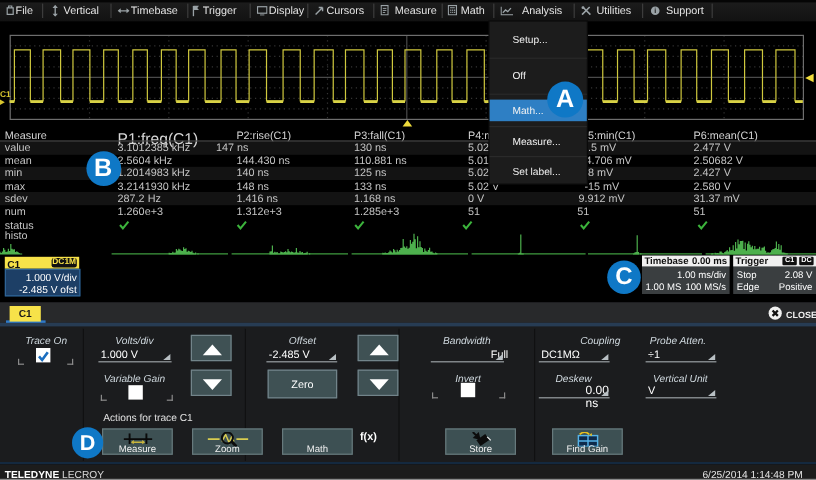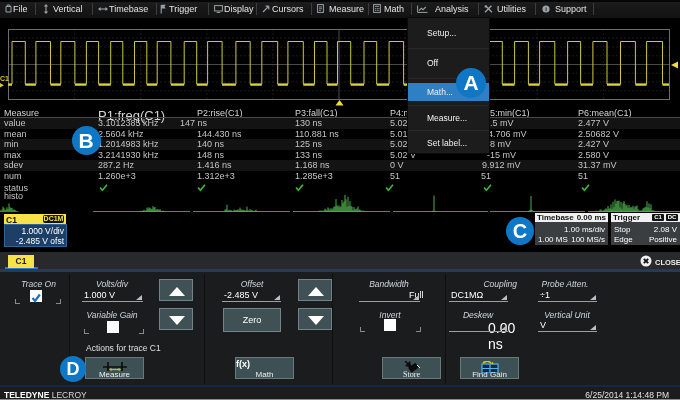--- a/index.html
+++ b/index.html
@@ -235,21 +235,21 @@
       <div style="position:absolute;left:2px;top:0;font-size:9px;color:#fff;">DC1MΩ</div>
       <div style="position:absolute;left:0;bottom:0;width:59px;height:1px;background:#9aa0a4;"></div>
       <div style="position:absolute;right:1px;bottom:2px;width:0;height:0;border-left:6px solid transparent;border-bottom:5px solid #b9c0c4;"></div>
     </div>
     <div style="position:absolute;left:538px;top:38px;width:59px;height:12px;">
       <div style="position:absolute;left:2px;top:0;font-size:9px;color:#fff;">÷1</div>
       <div style="position:absolute;left:0;bottom:0;width:59px;height:1px;background:#9aa0a4;"></div>
       <div style="position:absolute;right:1px;bottom:2px;width:0;height:0;border-left:6px solid transparent;border-bottom:5px solid #b9c0c4;"></div>
     </div>
     <div style="position:absolute;left:449px;top:68px;width:59px;height:12px;">
-      <div style="position:absolute;left:2px;top:0;font-size:14px;color:#fff;padding-left:37px;">0.00 ns</div>
+      <div style="position:absolute;left:2px;top:0;font-size:10px;color:#fff;padding-left:37px;">0.00 ns</div>
       <div style="position:absolute;left:0;bottom:0;width:59px;height:1px;background:#9aa0a4;"></div>
       <div style="position:absolute;right:1px;bottom:2px;width:0;height:0;border-left:6px solid transparent;border-bottom:5px solid #b9c0c4;"></div>
     </div>
     <div style="position:absolute;left:538px;top:68px;width:59px;height:12px;">
       <div style="position:absolute;left:2px;top:0;font-size:9px;color:#fff;">V</div>
       <div style="position:absolute;left:0;bottom:0;width:59px;height:1px;background:#9aa0a4;"></div>
       <div style="position:absolute;right:1px;bottom:2px;width:0;height:0;border-left:6px solid transparent;border-bottom:5px solid #b9c0c4;"></div>
     </div>
     <div style="position:absolute;left:107px;top:69px;width:12px;height:12px;background:#fff;"></div>
     <div style="position:absolute;left:84px;top:77px;width:4px;height:4px;border-left:1px solid #8a8a8a;border-bottom:1px solid #8a8a8a;"></div>
@@ -273,27 +273,36 @@
     <div style="position:absolute;left:86px;top:91px;font-size:8.5px;color:#e0e0e0;">Actions for trace C1</div>
     <div style="position:absolute;left:85px;top:105px;width:59px;height:22px;background:#3d5053;border:1px solid #67797c;box-sizing:border-box;">
       <div style="position:absolute;left:0;top:1px;width:57px;height:11px;text-align:center;"><svg width="24" height="11" viewBox="0 0 24 11">
           <path d="M0 5h24" stroke="#0a0a0a" stroke-width="1.4"></path>
           <path d="M5 0v9M19 0v9" stroke="#0a0a0a" stroke-width="1.6"></path>
           <path d="M7 7.5h10" stroke="#c8b43c" stroke-width="1.2"></path>
           <path d="M6 7.5l2.5-1.8v3.6zM18 7.5l-2.5-1.8v3.6z" fill="#c8b43c"></path>
         </svg></div>
       <div style="position:absolute;left:0;top:11.5px;width:57px;text-align:center;font-size:8px;color:#f0f0f0;">Measure</div>
     </div>
+    <div style="position:absolute;left:160px;top:105px;width:59px;height:22px;background:#3d5053;border:1px solid #67797c;box-sizing:border-box;">
+      <div style="position:absolute;left:0;top:1px;width:57px;height:11px;text-align:center;"><svg width="34" height="12" viewBox="0 0 34 12">
+          <path d="M0 6h10M24 6h10" stroke="#d8cc50" stroke-width="1.4"></path>
+          <path d="M12 8L15 2l3 7 2-5 2 4" stroke="#d8cc50" stroke-width="1.2" fill="none"></path>
+          <circle cx="16.5" cy="5" r="4.6" fill="none" stroke="#0c0c0c" stroke-width="1.6"></circle>
+          <path d="M20 8l4 4" stroke="#0c0c0c" stroke-width="2.4"></path>
+        </svg></div>
+      <div style="position:absolute;left:0;top:11.5px;width:57px;text-align:center;font-size:8px;color:#f0f0f0;">Zoom</div>
+    </div>
     <div style="position:absolute;left:235px;top:105px;width:59px;height:22px;background:#3d5053;border:1px solid #67797c;box-sizing:border-box;">
-      <div style="position:absolute;left:0;top:1px;width:43px;height:11px;text-align:left;">
+      <div style="position:absolute;left:0;top:1px;width:78px;height:11px;text-align:right;">
         <div style="font-size:9px;font-weight:bold;color:#fff;line-height:11px;">f(x)</div>
       </div>
       <div style="position:absolute;left:0;top:11.5px;width:57px;text-align:center;font-size:8px;color:#f0f0f0;">Math</div>
     </div>
-    <div style="position:absolute;left:382px;top:105px;width:59px;height:22px;background:#3d5053;border:1px solid #67797c;box-sizing:border-box;font-family:Liberation Serif, serif;">
+    <div style="position:absolute;left:371px;top:105px;width:59px;height:22px;background:#3d5053;border:1px solid #67797c;box-sizing:border-box;">
       <div style="position:absolute;left:0;top:1px;width:57px;height:11px;text-align:center;"><svg width="18" height="12" viewBox="0 0 18 12">
           <path d="M2 0l4 4M6.5 1.5l1 4-4-1z" stroke="#0c0c0c" stroke-width="1.6" fill="#0c0c0c"></path>
           <rect x="6" y="4" width="9" height="6" transform="rotate(-35 10 7)" fill="#0c0c0c"></rect>
           <path d="M14 4l3 3" stroke="#f0f0f0" stroke-width="1"></path>
         </svg></div>
       <div style="position:absolute;left:0;top:11.5px;width:57px;text-align:center;font-size:8px;color:#f0f0f0;">Store</div>
     </div>
     <div style="position:absolute;left:460px;top:105px;width:59px;height:22px;background:#3d5053;border:1px solid #67797c;box-sizing:border-box;">
       <div style="position:absolute;left:0;top:1px;width:57px;height:11px;text-align:center;"><svg width="22" height="12" viewBox="0 0 22 12">
           <rect x="3" y="3" width="16" height="9" fill="#0f2a4a" stroke="#55b3e8" stroke-width="1.2"></rect>

